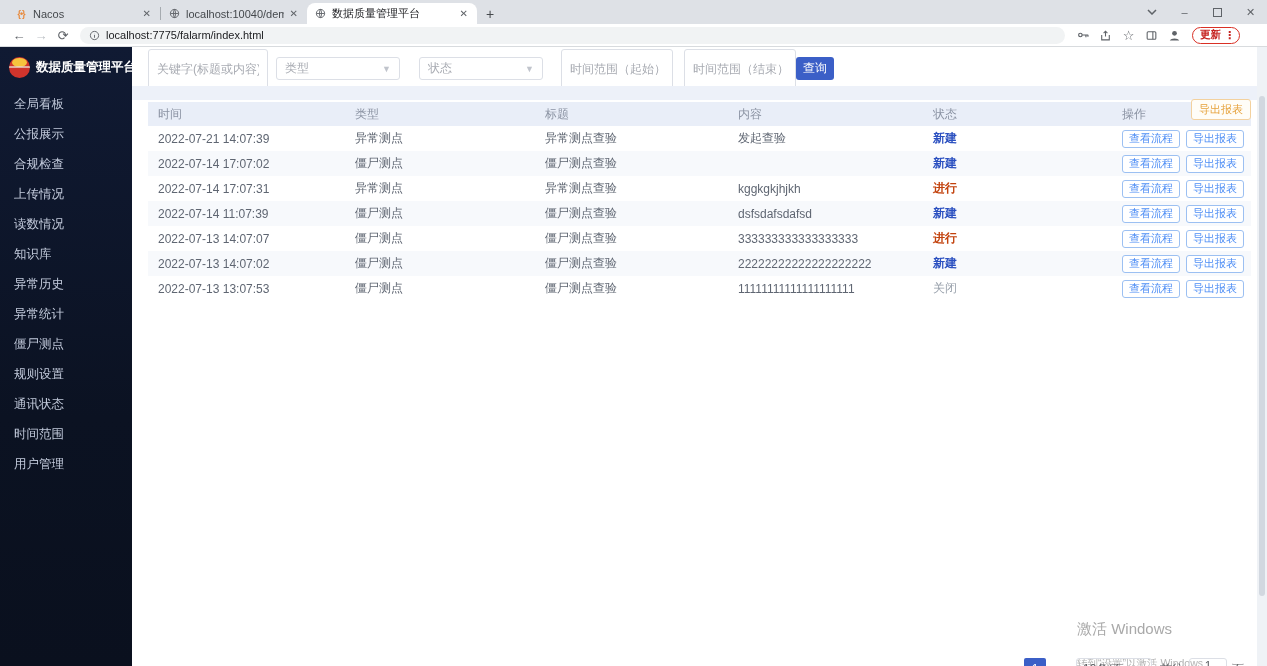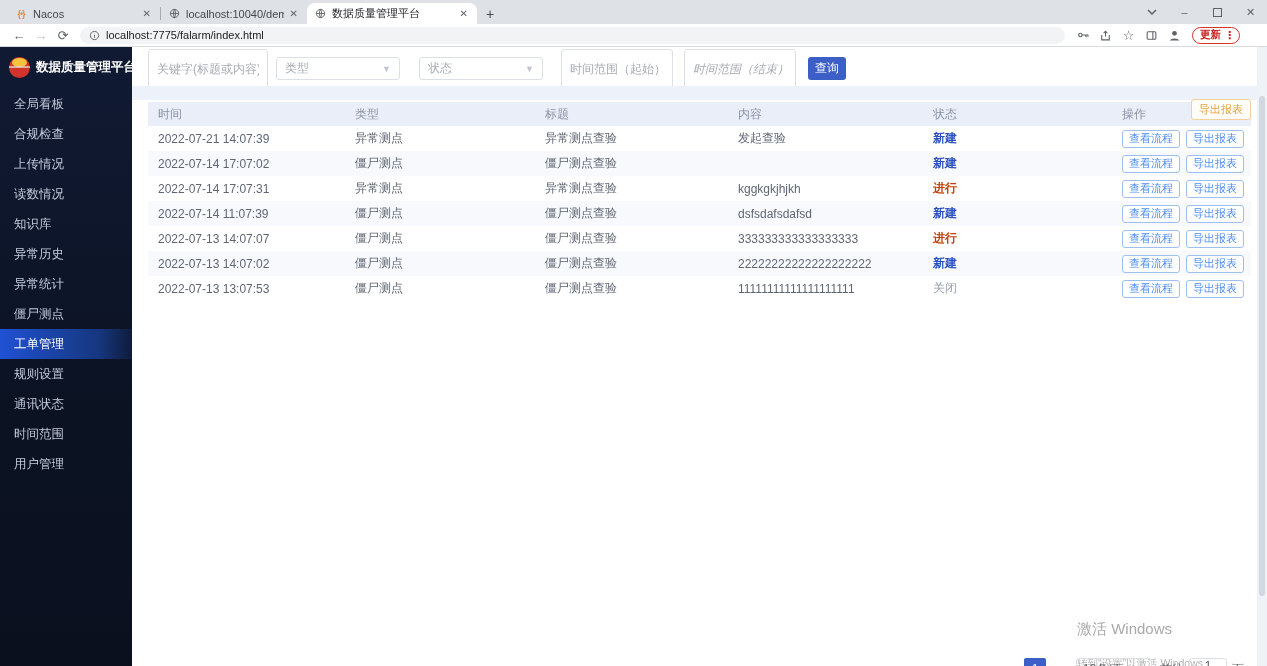--- a/index.html
+++ b/index.html
@@ -49,21 +49,21 @@
   .filters { display:flex; align-items:center; margin:10px 0 0 16px; height:23px; }
   .f-input { height:40px; border:1px solid #dcdfe6; border-radius:3px; font-size:12px; padding:0 8px; color:#606266; outline:none; font-family:inherit; }
   .f-input::placeholder { color:#a8abb2; }
   .f-keyword { width:120px; margin-right:8px; }
   .f-select { height:23px; border:1px solid #dcdfe6; border-radius:3px; display:flex; align-items:center; justify-content:space-between; padding:0 8px; background:#fff; }
   .f-select .ph { font-size:12px; color:#a8abb2; }
   .f-select .chev { font-size:9px; color:#c0c4cc; }
   .f-type { width:124px; margin-right:19px; }
   .f-status { width:124px; margin-right:18px; }
   .f-start { width:112px; margin-right:11px; }
-  .f-end { width:112px; margin-right:12px;font-style:italic; }
+  .f-end { width:112px; margin-right:0; }
   .btn-search { height:23px; padding:0 7px; background:#3b5fc7; color:#fff; border:none; border-radius:3px; font-size:12px; font-family:inherit; cursor:pointer; }
   .btn-export-top { position:absolute; top:52px; right:16px; height:21px; display:flex; align-items:center; padding:0 7px; background:#fffdf7; border:1px solid #f3d19e; border-radius:3px; color:#e6a23c; font-size:11px; cursor:pointer; }
 
   .band { height:14px; background:#edf1f9; margin-top:6px; }
 
   .table { margin:2px 16px 0; }
   .t-head { display:flex; height:24px; background:#e9eef8; align-items:center; font-size:12px; color:#8b93a3; }
   .t-row { display:flex; height:25px; align-items:center; font-size:12px; color:#5f6672; background:#fff; }
   .t-row.striped { background:#f7f9fc; }
   .cell { padding-left:10px; overflow:hidden; white-space:nowrap; }
@@ -182,28 +182,28 @@
 
 <div class="app">
 
   <div class="sidebar">
     <div class="brand">
       <span class="brand-logo"></span>
       <span class="brand-name">数据质量管理平台</span>
     </div>
     <div>
         <div class="side-item">全局看板</div>
+        <div class="side-item">公报展示</div>
         <div class="side-item">合规检查</div>
         <div class="side-item">上传情况</div>
         <div class="side-item">读数情况</div>
         <div class="side-item">知识库</div>
         <div class="side-item">异常历史</div>
         <div class="side-item">异常统计</div>
         <div class="side-item">僵尸测点</div>
-        <div class="side-item active">工单管理</div>
         <div class="side-item">规则设置</div>
         <div class="side-item">通讯状态</div>
         <div class="side-item">时间范围</div>
         <div class="side-item">用户管理</div>
       </div>
   </div>
 
   <div class="main">
 
     <div class="filters">

